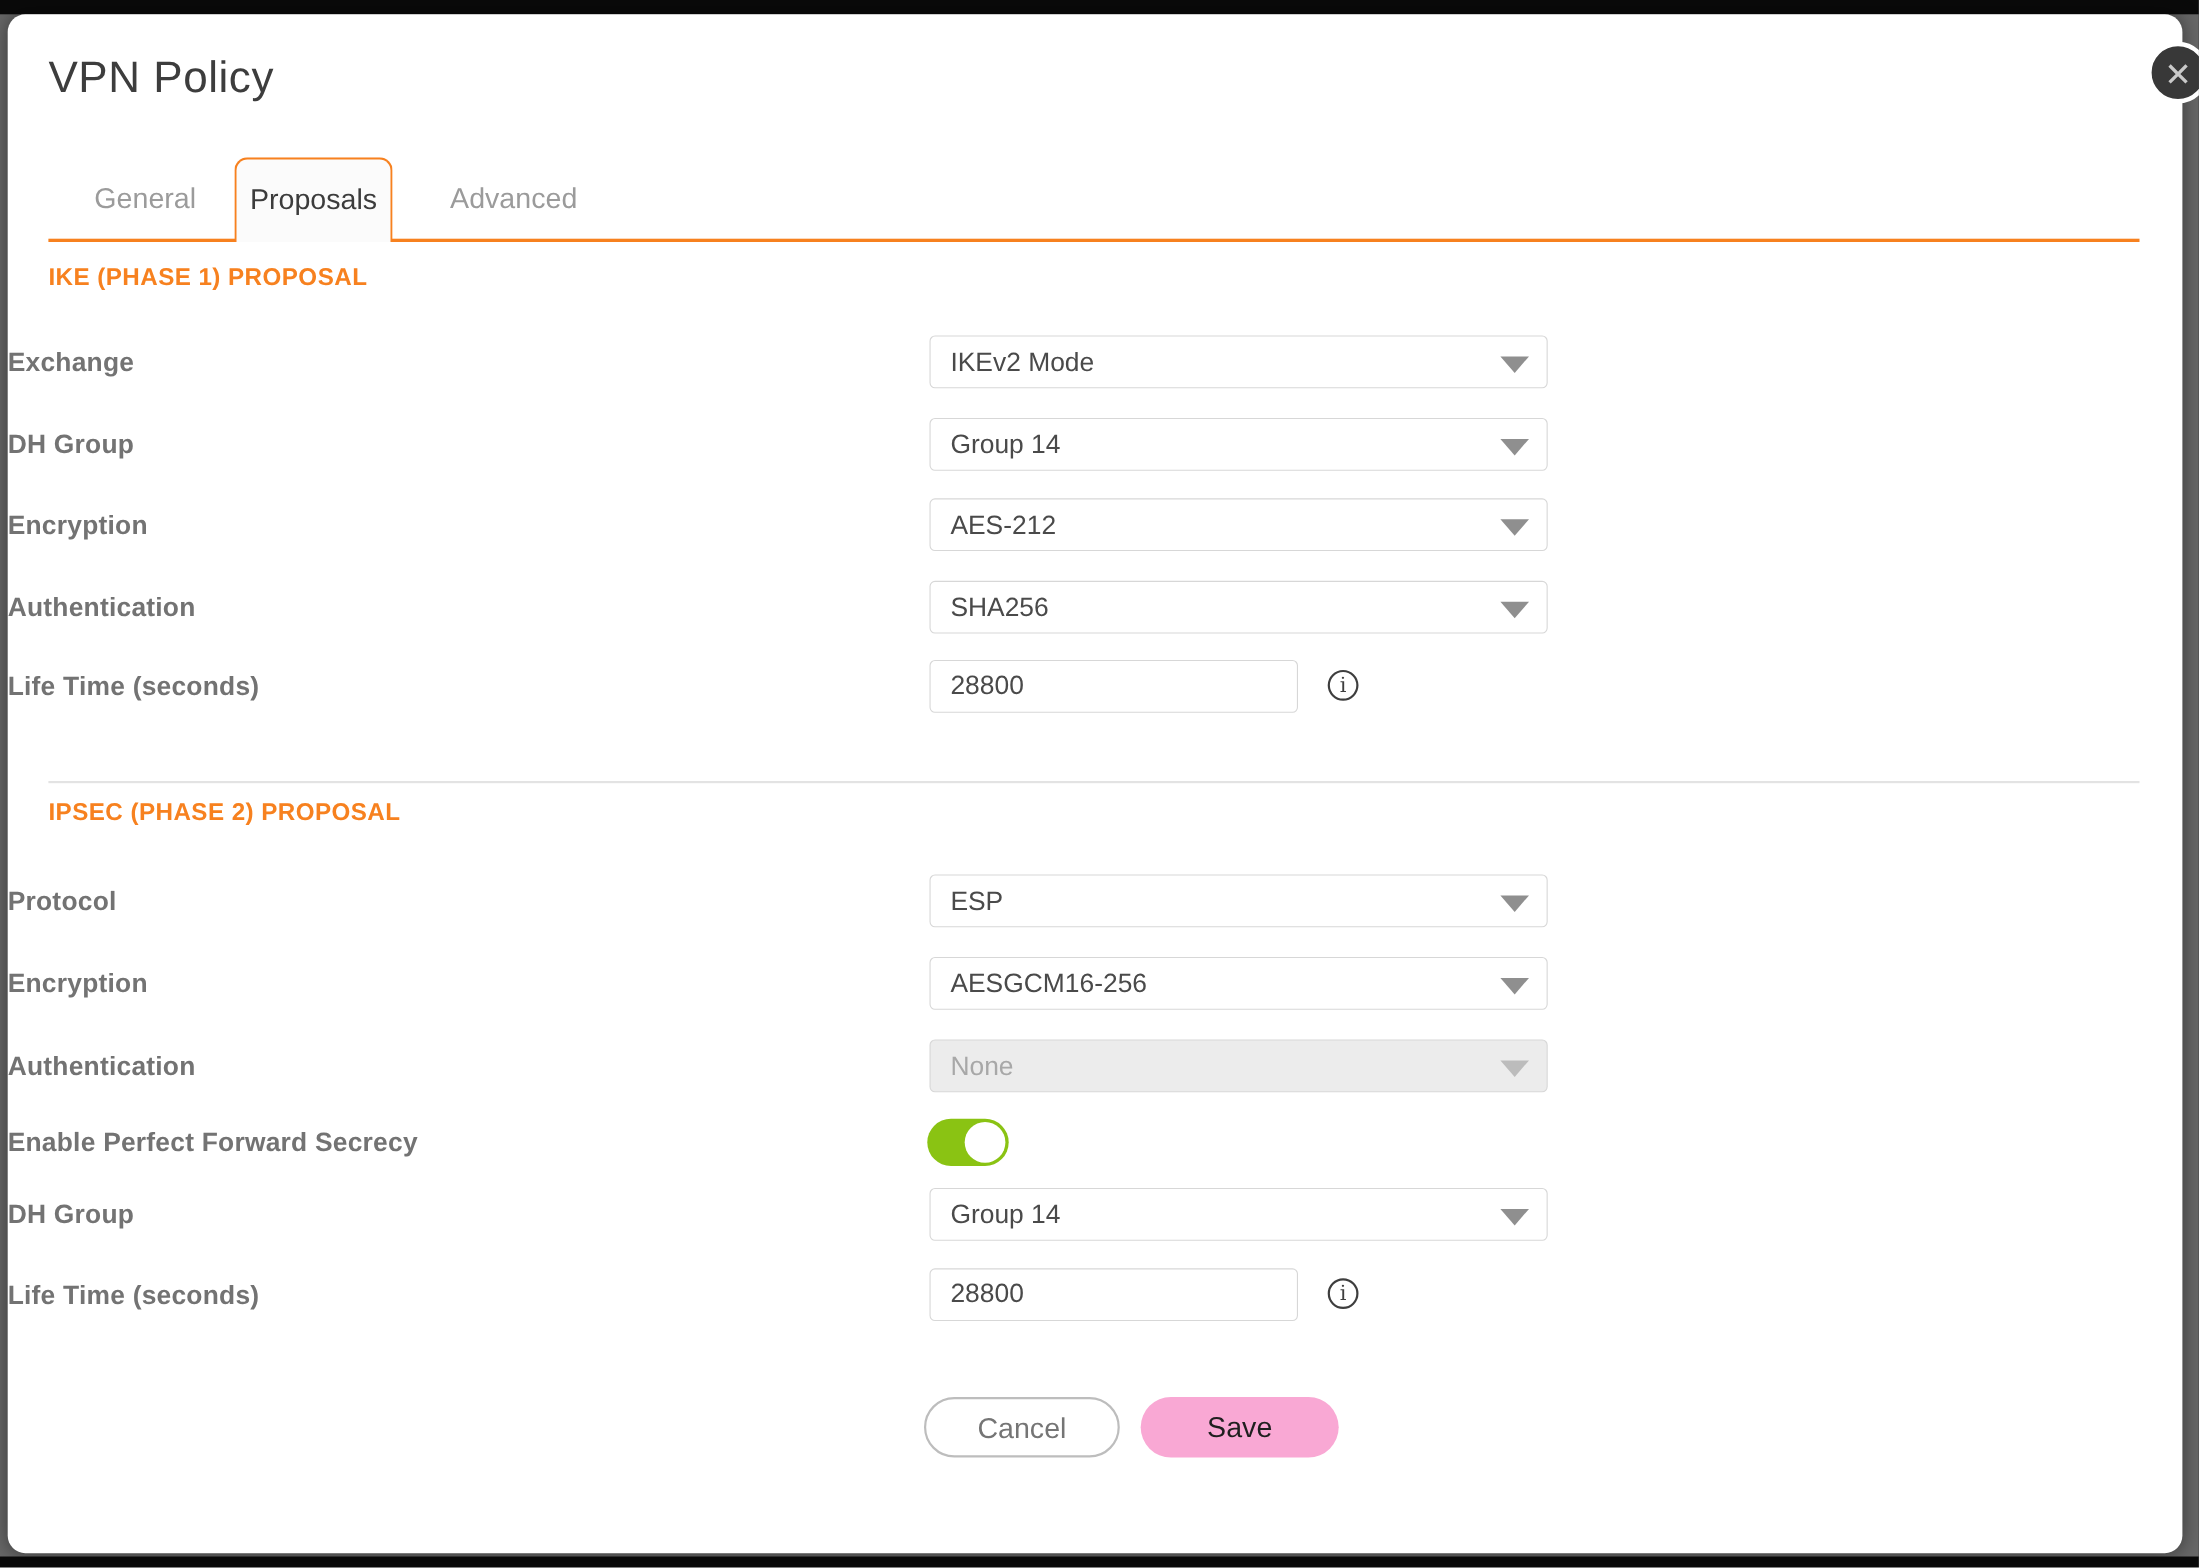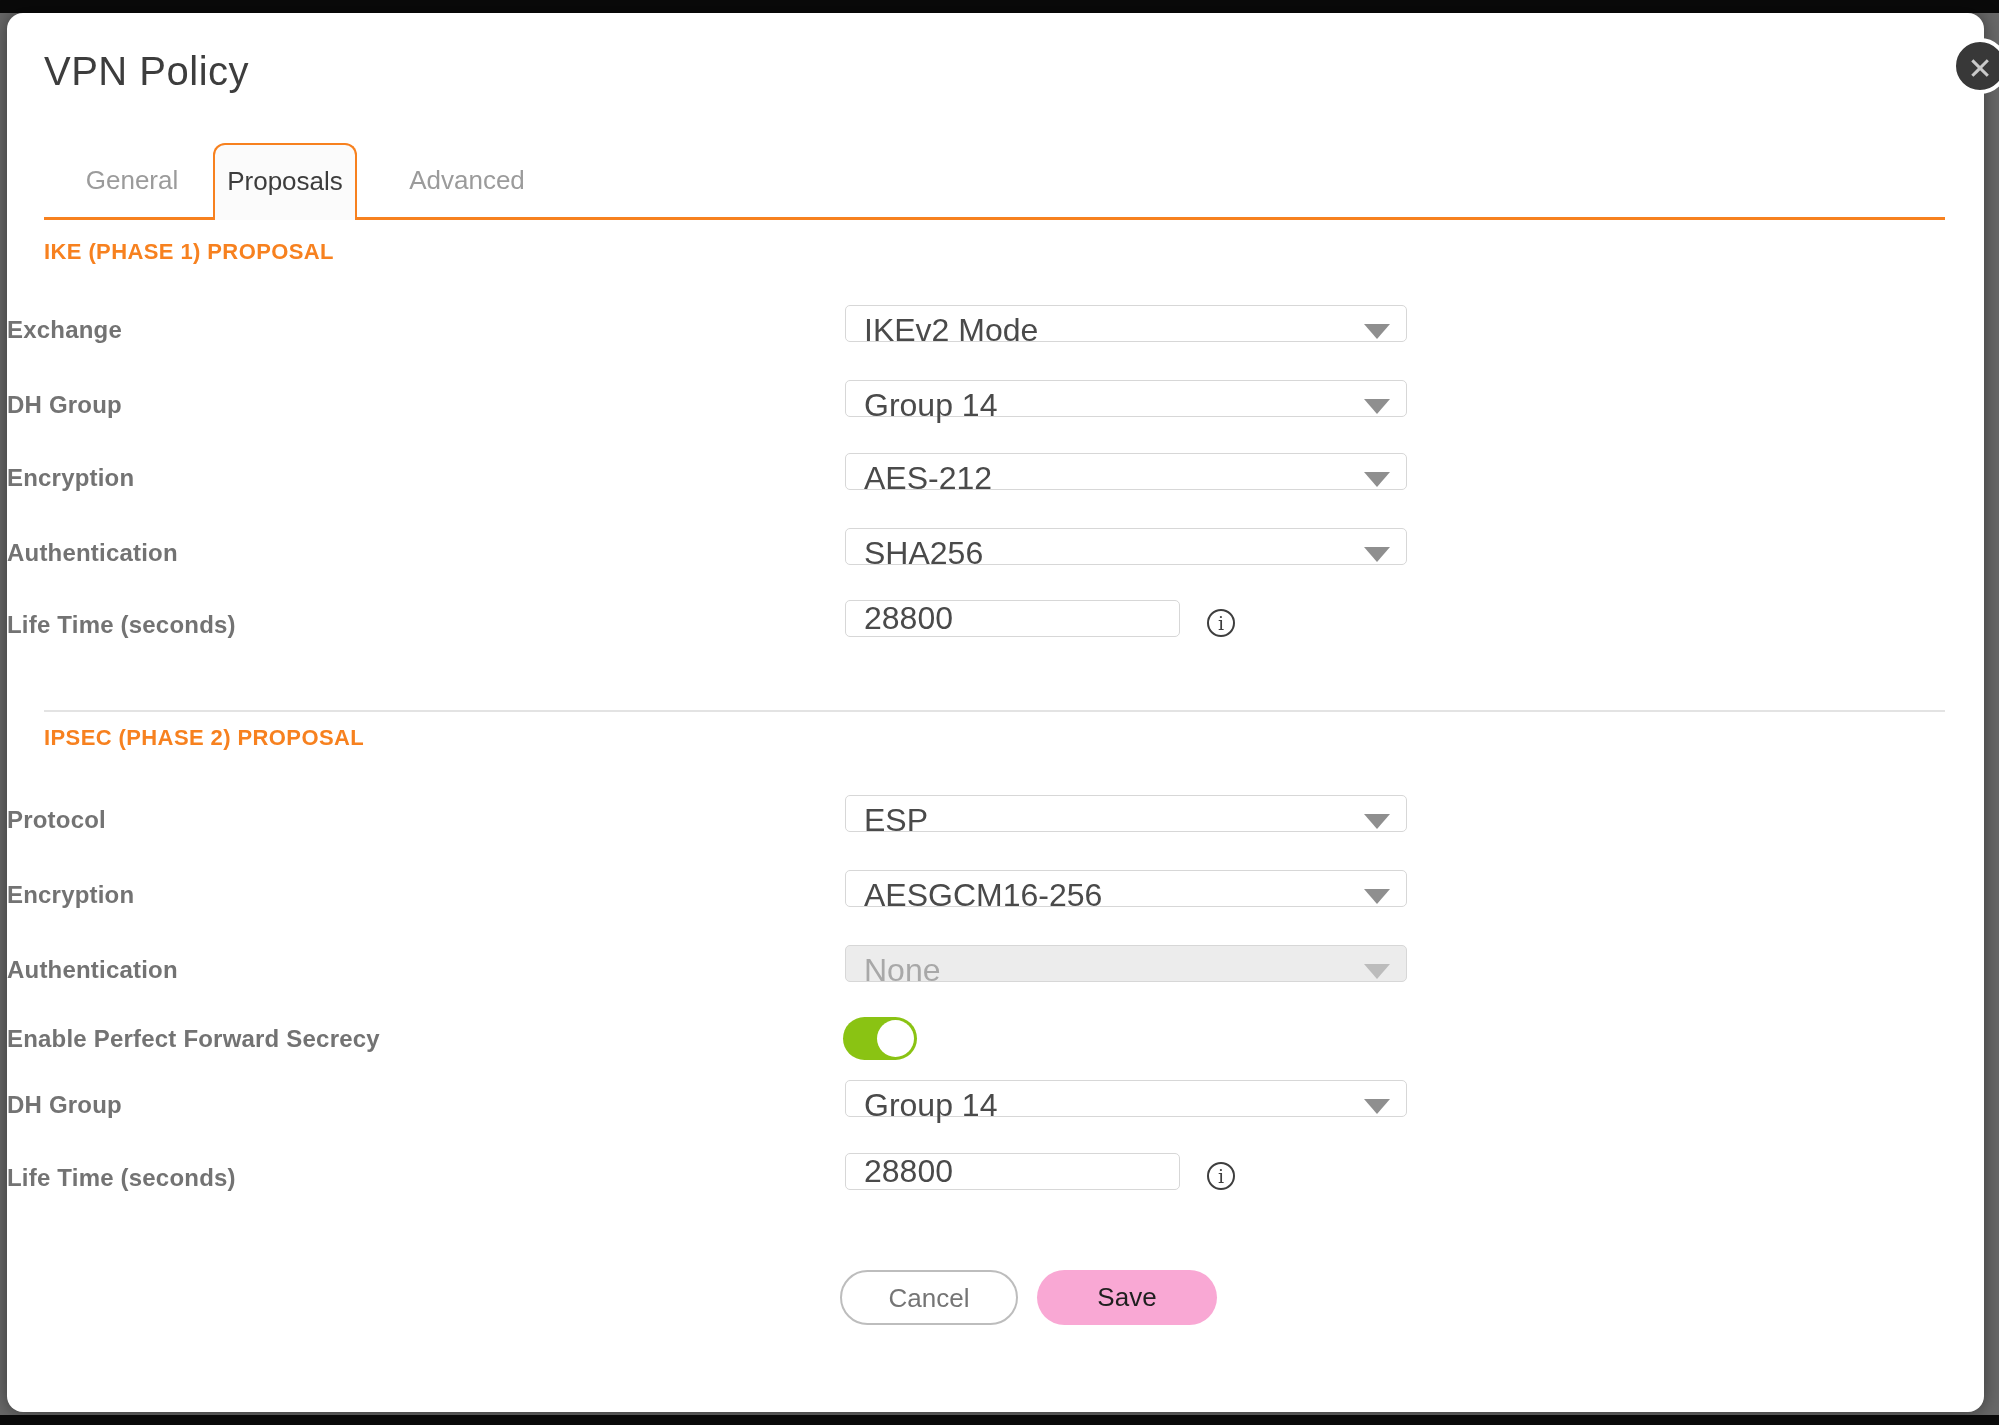--- a/index.html
+++ b/index.html
@@ -50,22 +50,22 @@
   .r-ex{top:292px}.r-dh{top:367px}.r-enc{top:440px}.r-auth{top:515px}.r-lt{top:587px}
   .r-proto{top:782px}.r-enc2{top:857px}.r-auth2{top:932px}
   .r-pfs{top:1004px;height:43px}
   .r-dh2{top:1067px}.r-lt2{top:1140px}
   .lbl{
     position:absolute;left:0;top:0;width:798px;text-align:left;font-size:24px;font-weight:bold;
     color:#737373;line-height:50px;letter-spacing:.2px;
   }
   .r-pfs .lbl{line-height:43px;}
   .select,.textbox{
-    position:absolute;left:838px;top:0;height:37px;box-sizing:border-box;background:#fff;
-    border:1px solid #d7d7d7;border-radius:5px;font-size:32px;color:#4a4a4a;
+    position:absolute;left:838px;top:0;height:48px;box-sizing:border-box;background:#fff;
+    border:1px solid #d7d7d7;border-radius:5px;font-size:24px;color:#4a4a4a;
   }
   .select{width:562px;line-height:48px;padding:0 56px 0 18px;cursor:pointer;}
   .select.disabled{background:#ececec;color:#a8a8a8;cursor:default;}
   .caret{
     position:absolute;right:16px;top:18px;width:0;height:0;
     border-left:13px solid transparent;border-right:13px solid transparent;
     border-top:15px solid #8f8f8f;
   }
   .select.disabled .caret{border-top-color:#bcbcbc;}
   .textbox{width:335px;padding:0 18px;font-family:inherit;}

